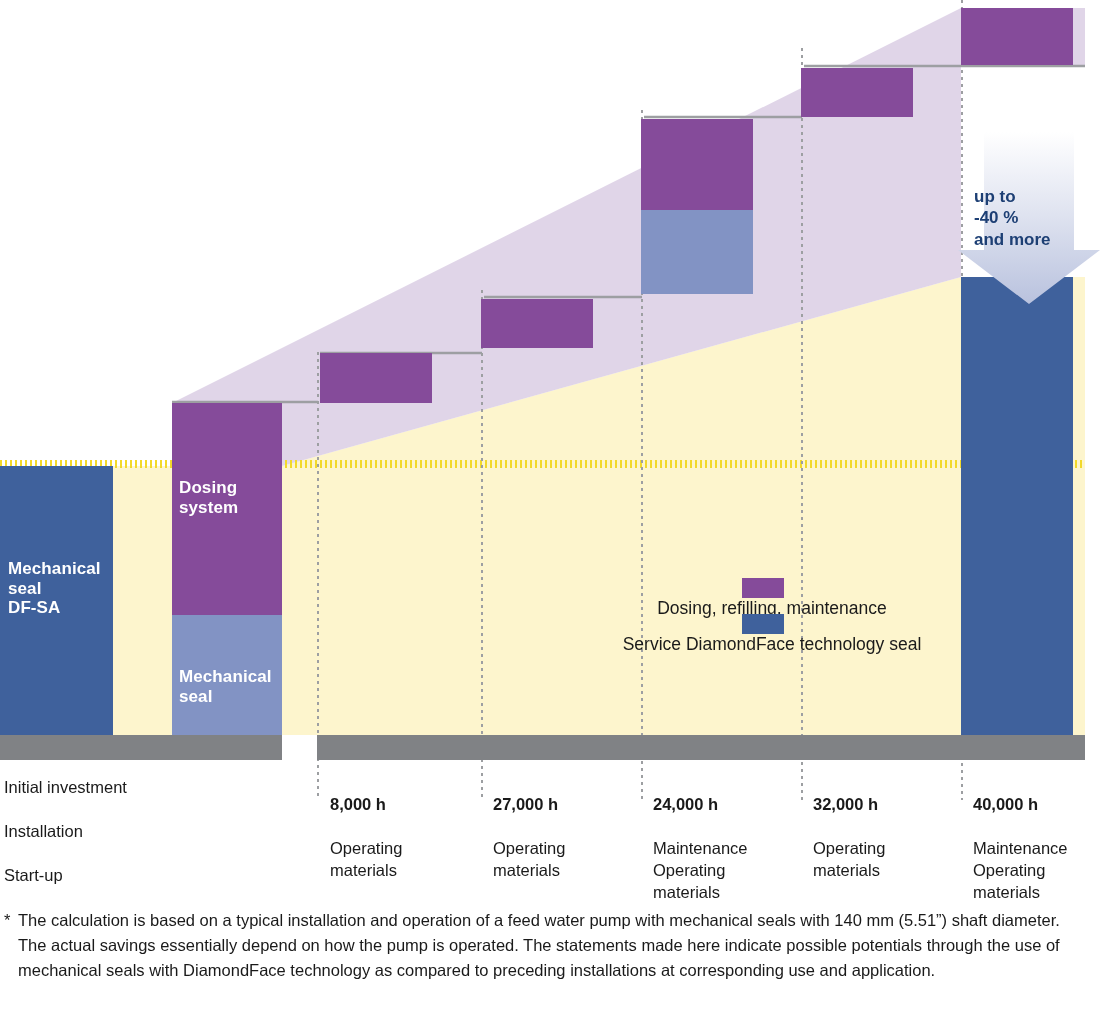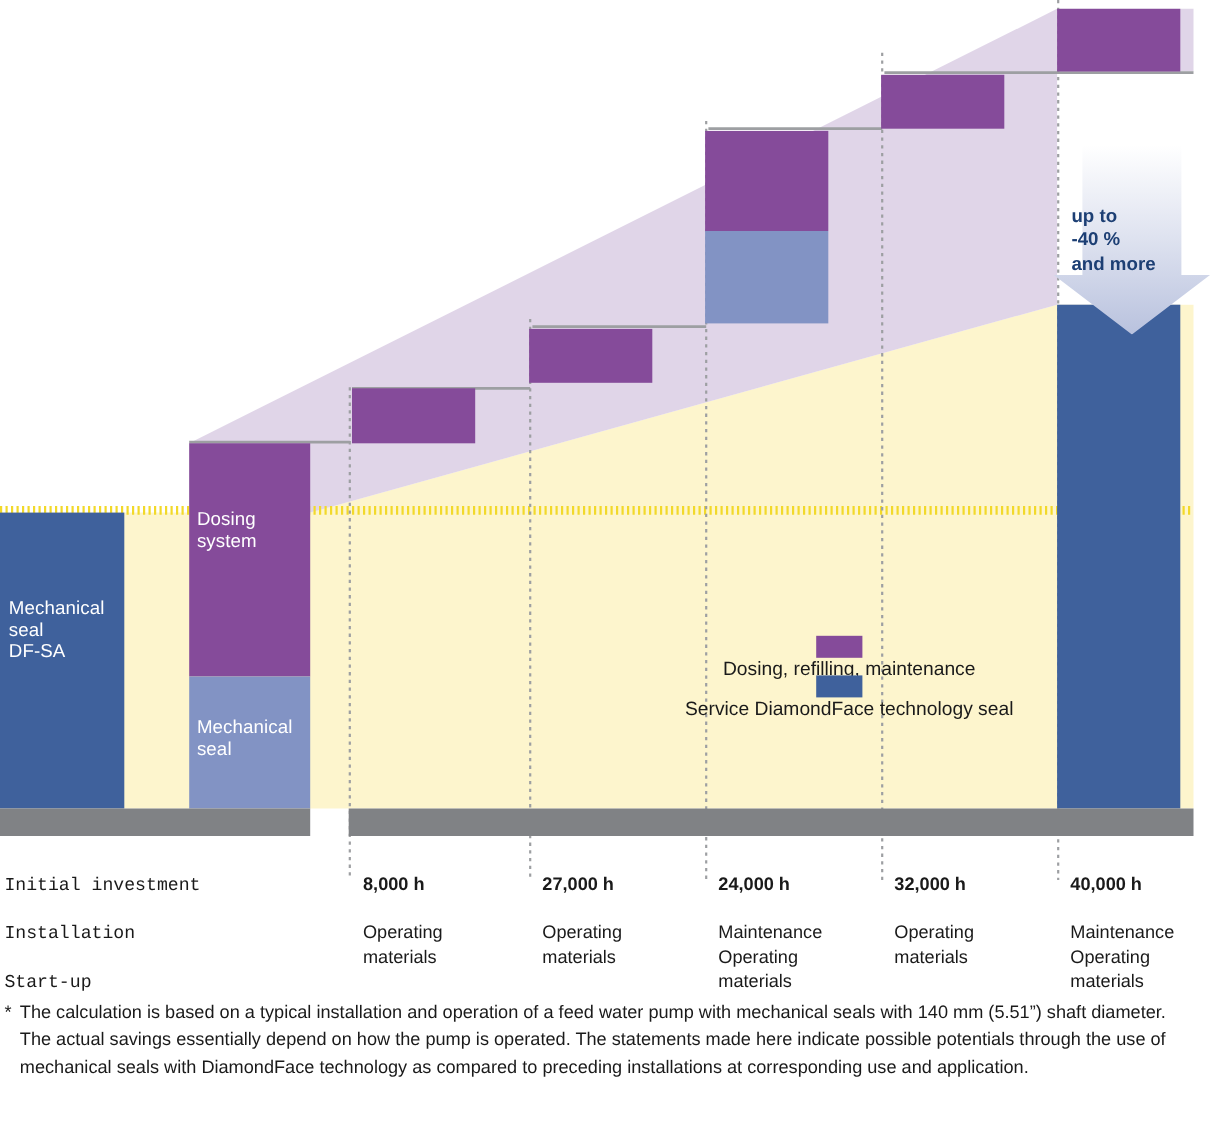--- a/index.html
+++ b/index.html
@@ -25,26 +25,27 @@
   #chart-svg {
     position: absolute;
     left: 0; top: 0;
     width: 1100px; height: 885px;
   }
 
   
   .bar-label {
     position: absolute;
     color: #ffffff;
-    font-weight: normal;
+    font-weight: bold;
     font-size: 17px;
     line-height: 1.15;
     letter-spacing: 0.1px;
     white-space: pre-line;
     pointer-events: none;
+    margin-top: 16px;
   }
 
   
   #legend {
     position: absolute;
     left: 562px; top: 578px;
     width: 420px;
   }
   .legend-row {
     display: flex;
@@ -197,21 +198,21 @@
             <stop offset="100%" stop-color="#b9c2de"></stop>
           </linearGradient>
         </defs>
         <polygon points="26,0 116,0 116,118 142,118 71,172 0,118 26,118" fill="url(#arrowGrad)"></polygon>
       </svg>
       <div id="callout-text">up to
 -40 %
 and more</div>
     </div>
 
-    <div class="axis-caption" style="left:4px; top:772px; width:290px;font-family:Liberation Mono, monospace;">
+    <div class="axis-caption" style="left:4px; top:755px; width:290px;">
       <span>Initial investment</span><br>
       <span>Installation</span><br>
       <span>Start-up</span>
     </div>
 
     <div class="axis-caption" style="left:330px; top:772px; width:148px;">
       <span class="hours">8,000 h</span>
       <span>Operating
 materials</span>
     </div>

